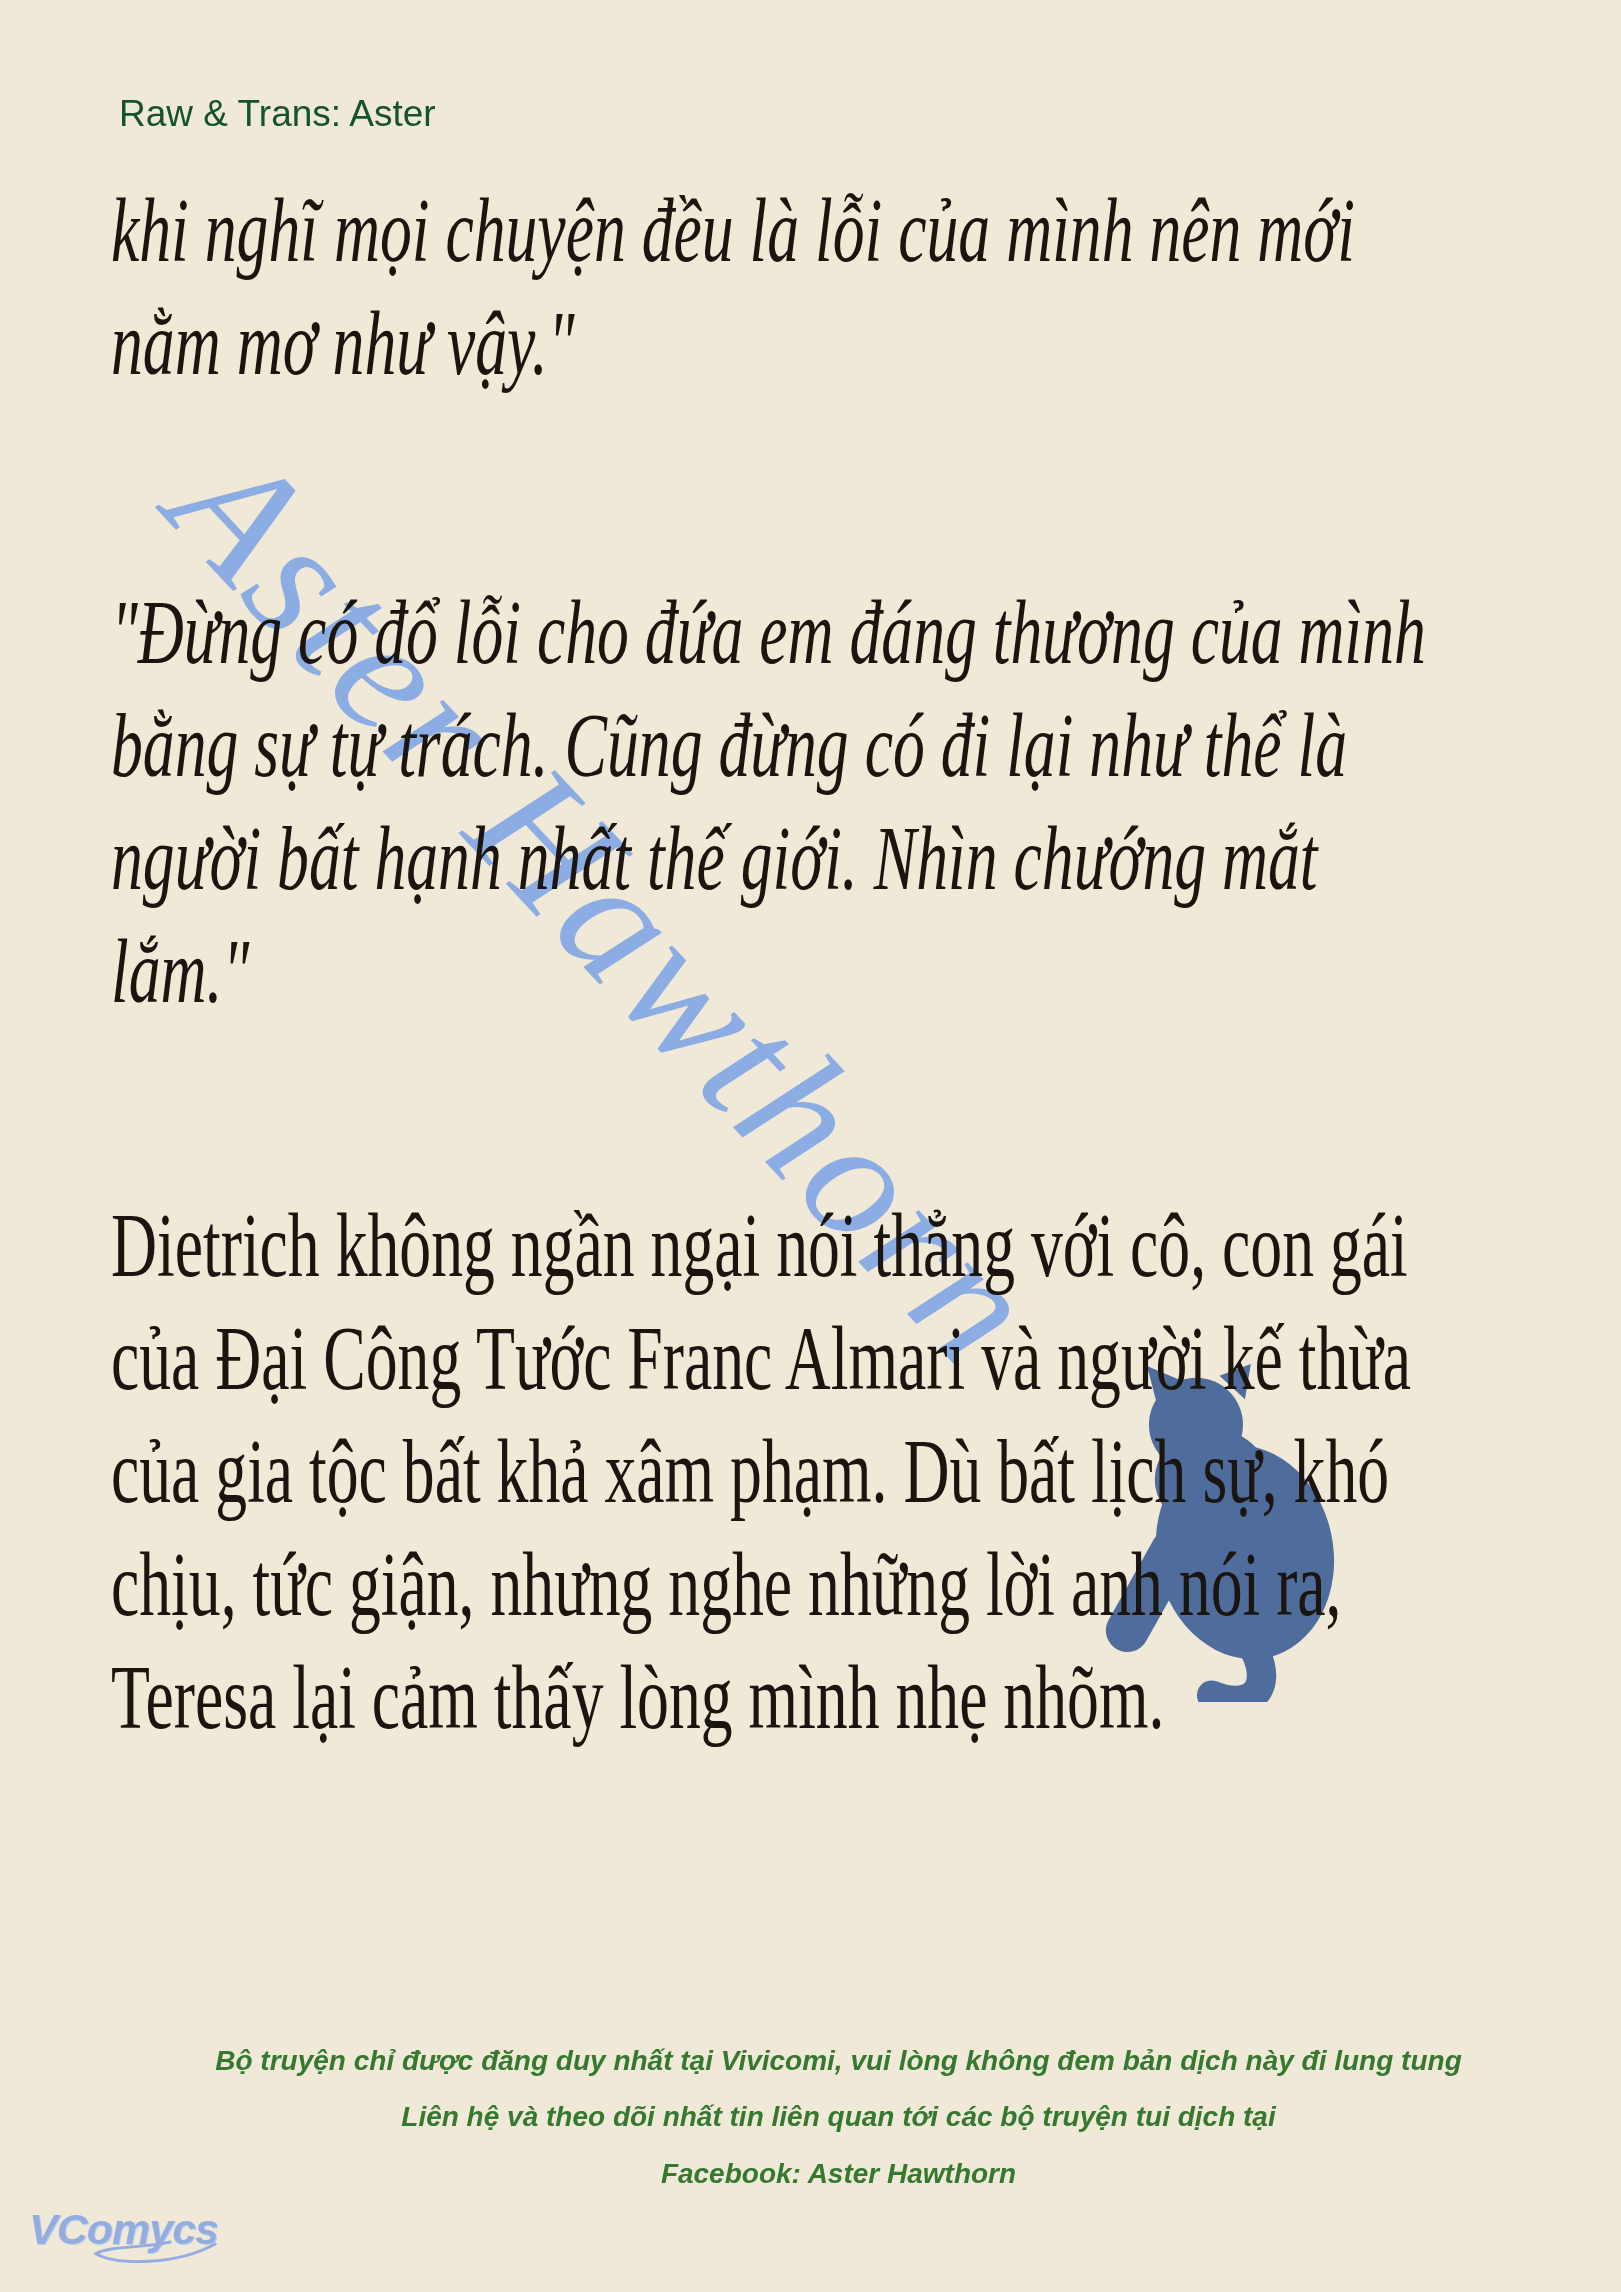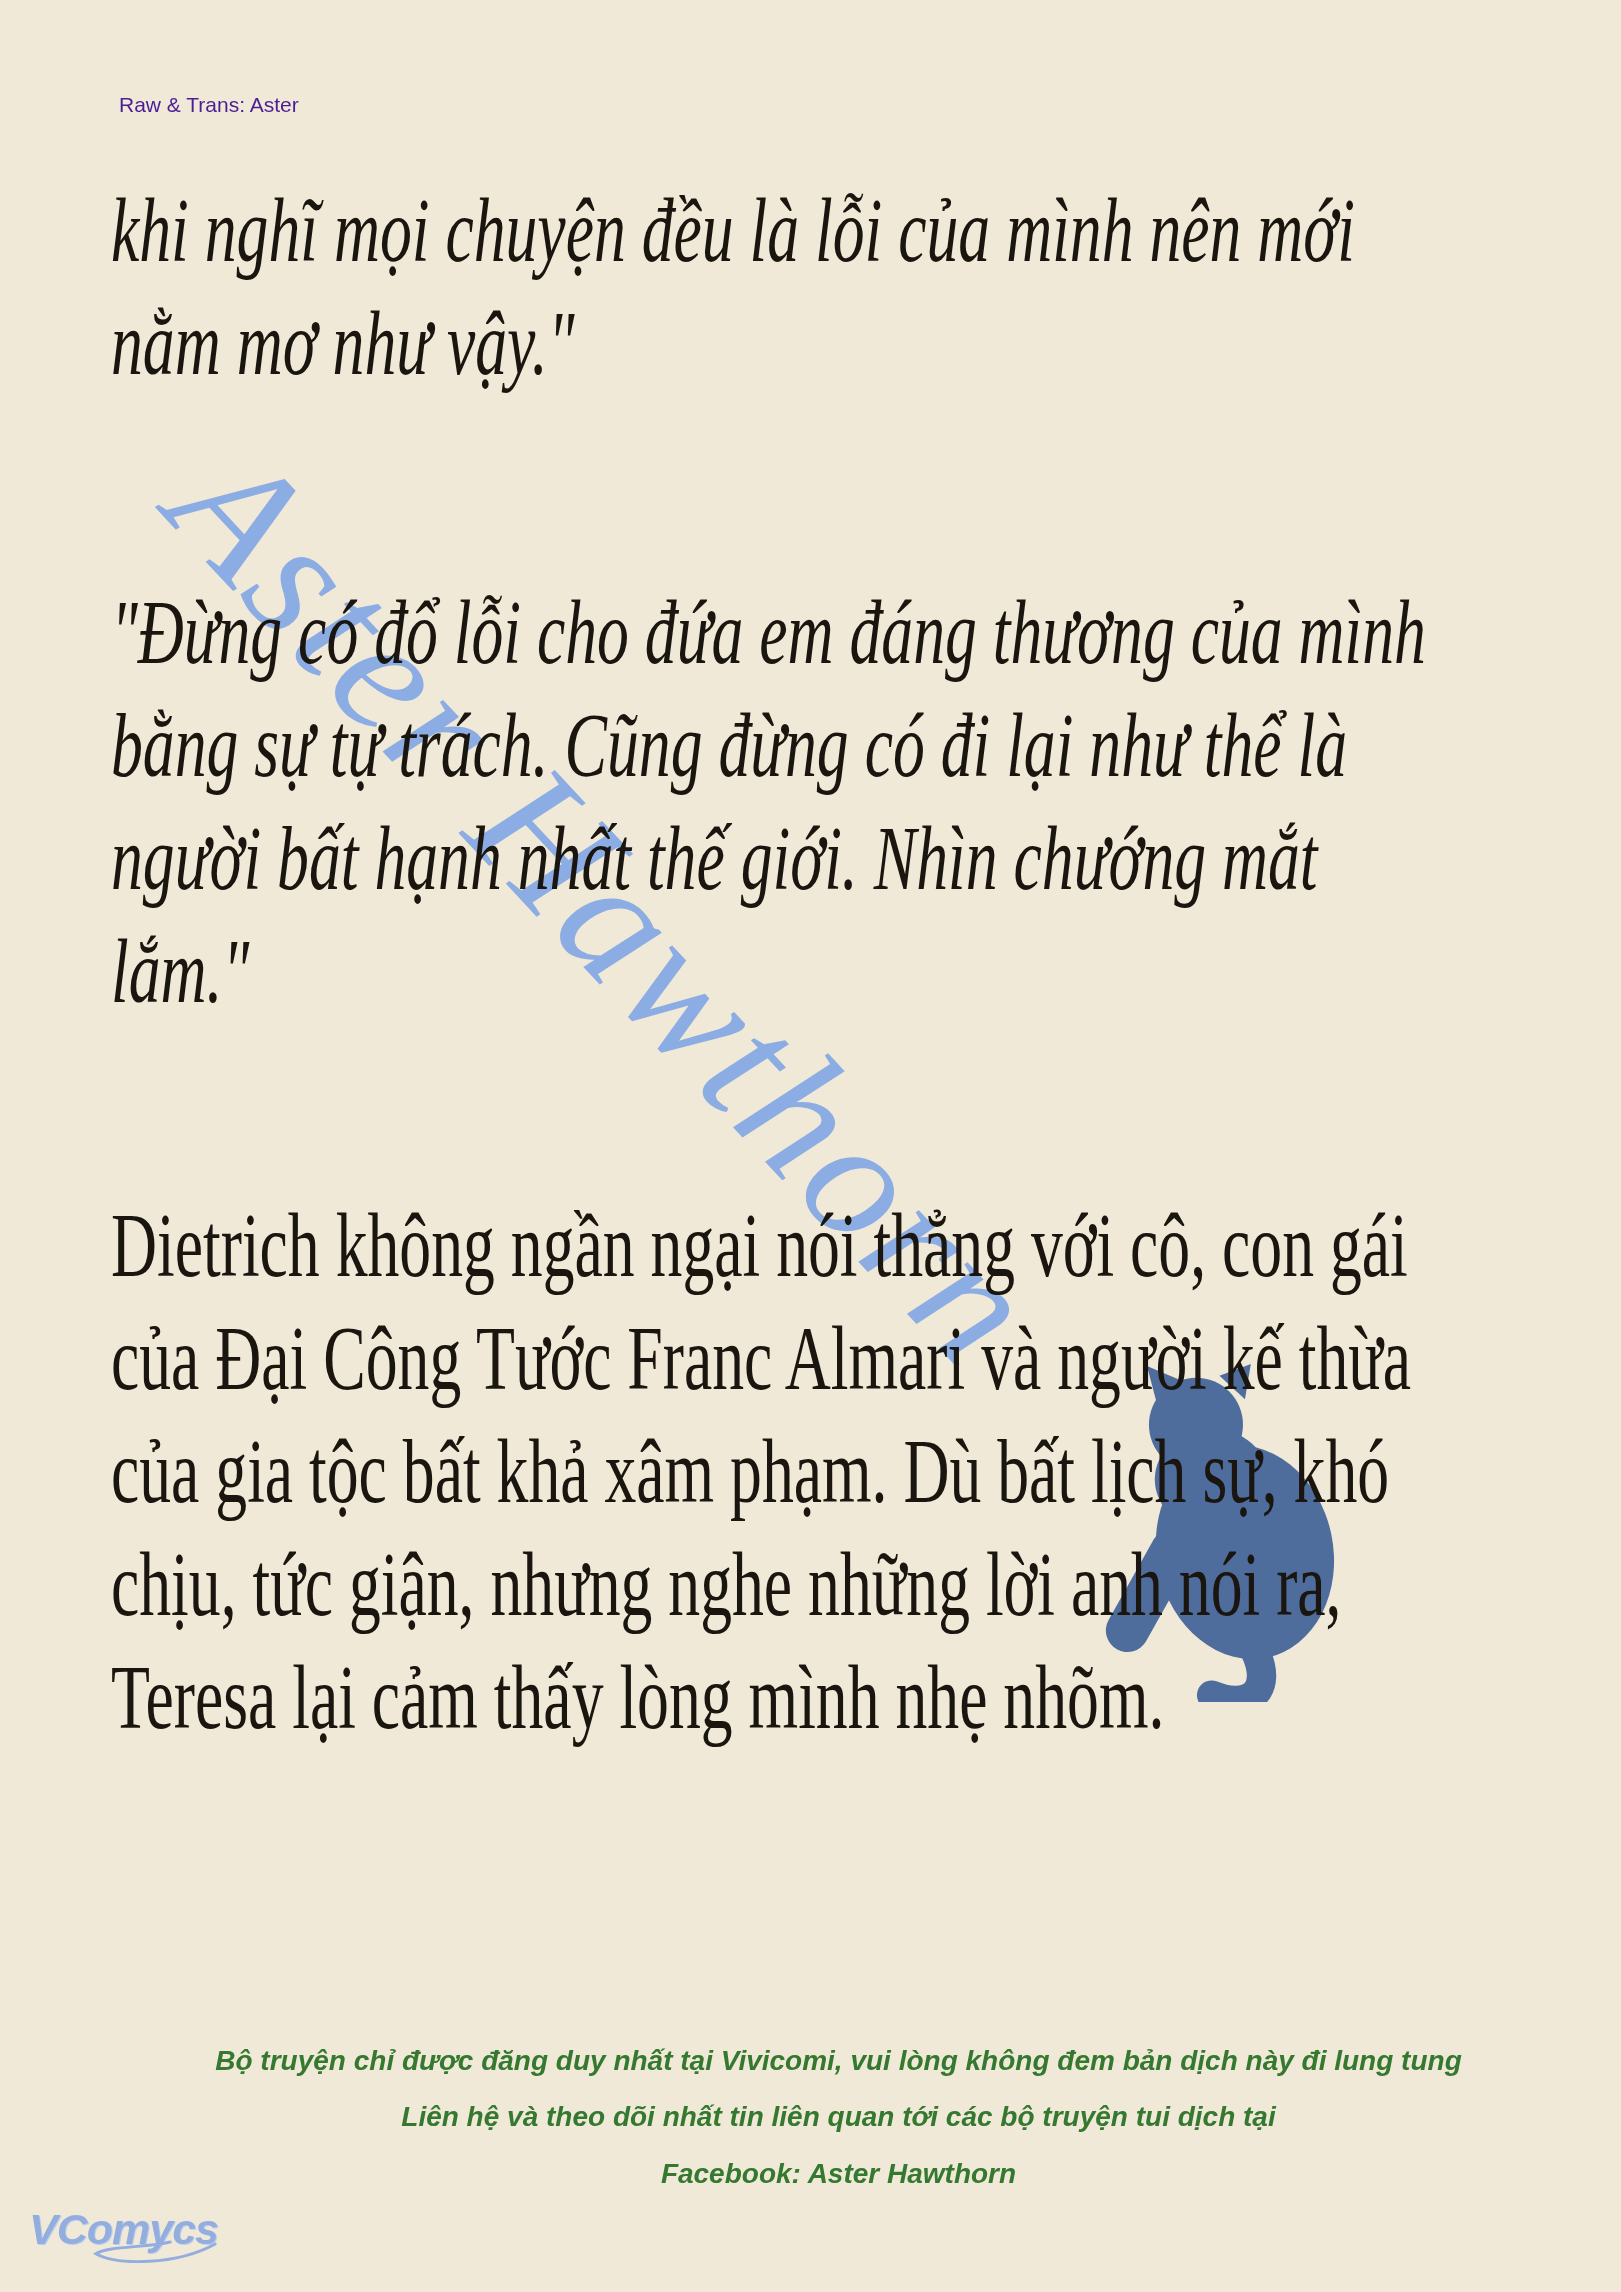--- a/index.html
+++ b/index.html
@@ -6,21 +6,21 @@
   .page {
     position:relative;
     width:1621px; height:2293px;
     background:#f0e9d7;
     overflow:hidden;
     font-family:"Liberation Serif", serif;
   }
   .header-credit {
     position:absolute; left:119px; top:93px;
     font-family:"Liberation Sans", sans-serif;
-    font-size:21px; color:#4c1d95;
+    font-size:37px; color:#14532d;
     z-index:3;
   }
   .watermark {
     position:absolute; left:276px; top:407px;
     transform:rotate(47deg);
     transform-origin:0 0;
     font-style:italic;
     font-size:173px;
     letter-spacing:4.9px;
     color:#87aae5;

